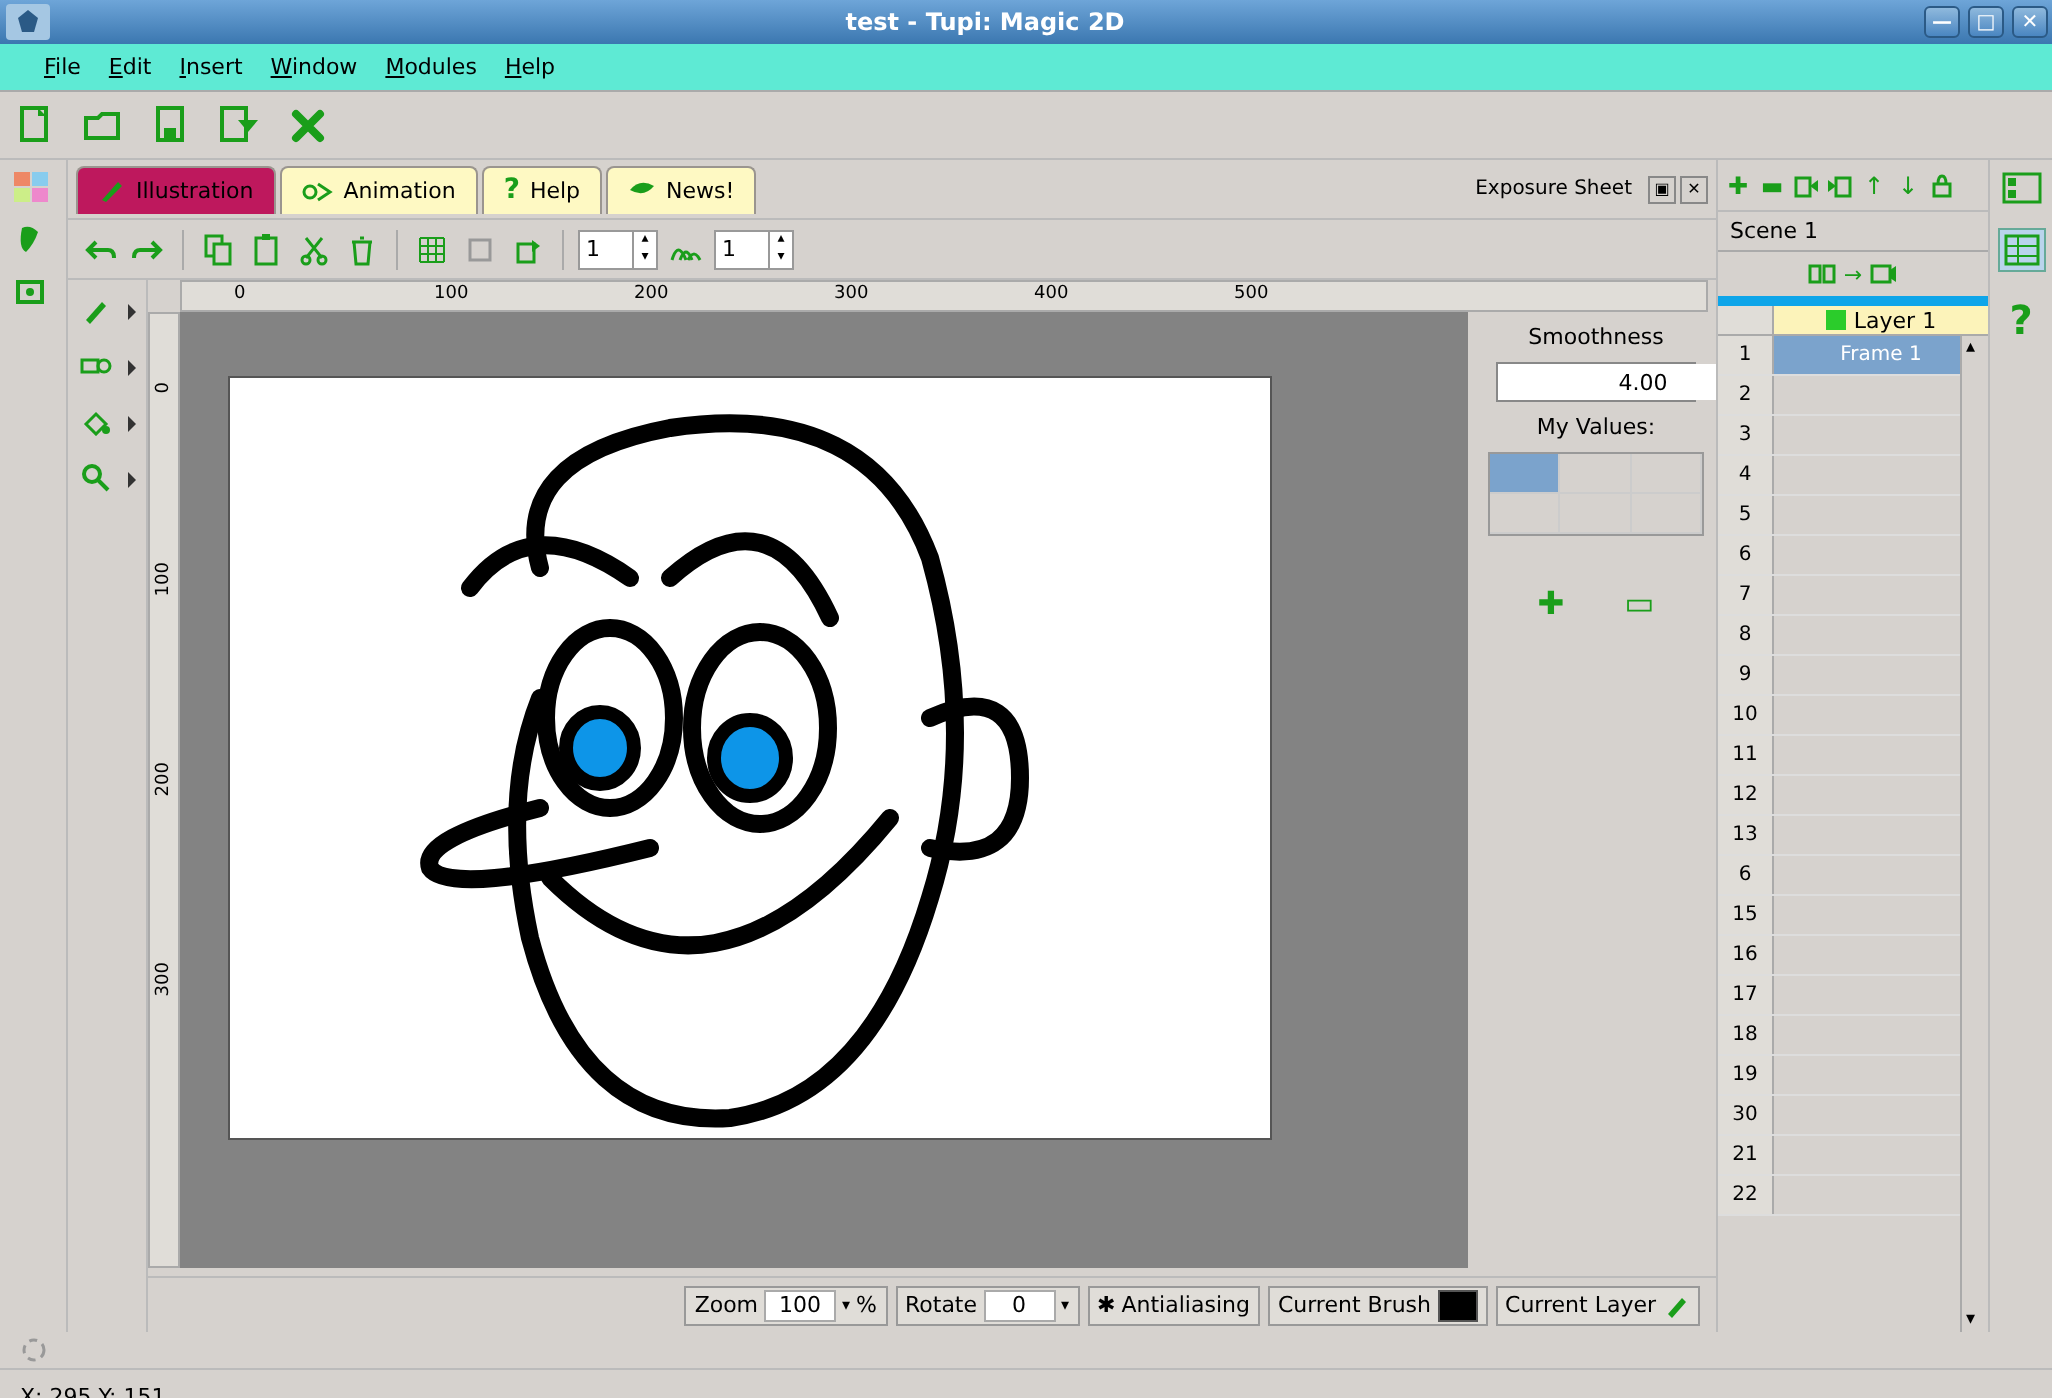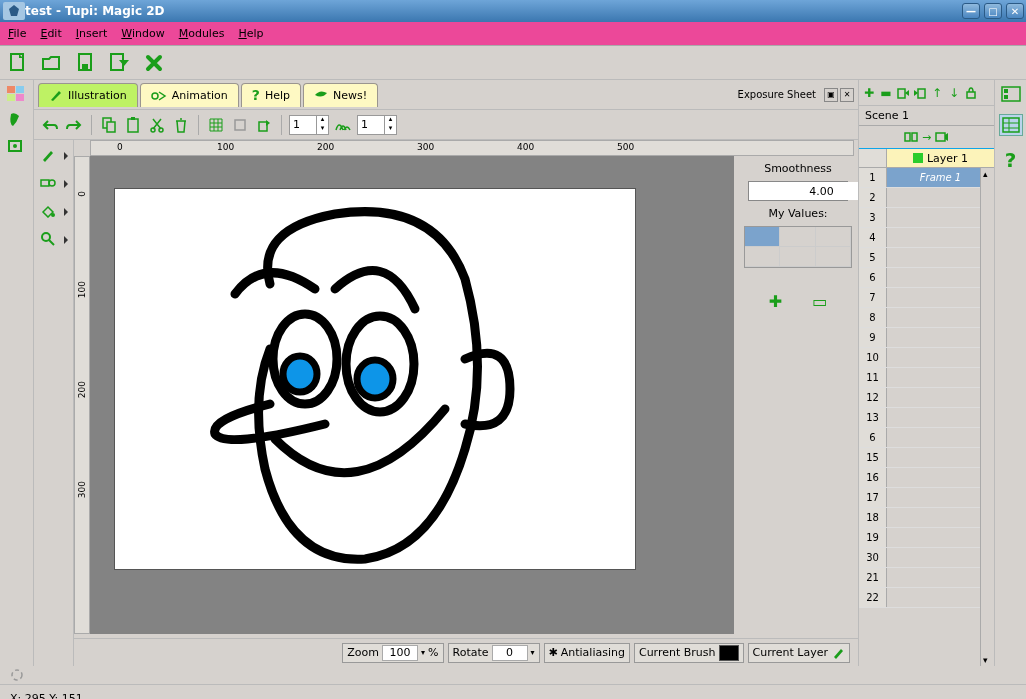--- a/index.html
+++ b/index.html
@@ -1,36 +1,36 @@
 <!DOCTYPE html>
 <html><head>
 <meta charset="utf-8">
 <style>
 * { box-sizing: border-box; margin: 0; padding: 0; font-family: "DejaVu Sans", sans-serif; }
 body { background: #d6d2ce; font-size: 11px; overflow: hidden; width: 1026px; height: 699px; }
 .titlebar { background: linear-gradient(#6ea5d8,#3b77b0); height: 22px; display: flex; align-items: center; color: #fff; font-size: 12px; font-weight: bold; }
 .titlebar .icon-box { width: 22px; height: 18px; margin-left: 3px; background: #a5c7e3; display: flex; align-items: center; justify-content: center; border-radius: 2px; }
-.titlebar .title { flex: 1; }
+.titlebar .title { flex: 1; text-align: center; }
 .winbtn { width: 18px; height: 16px; margin: 0 2px; background: linear-gradient(#8fb9dd,#4a86c1); border: 1px solid #2b5a86; border-radius: 3px; display: flex; align-items: center; justify-content: center; color: #fff; font-size: 10px; }
 
-.menubar { background: #ec4899; height: 24px; display: flex; align-items: center; padding: 0 8px; gap: 14px; border-bottom: 1px solid #aaa; }
+.menubar { background: #5eead4; height: 24px; display: flex; align-items: center; padding: 0 22px; gap: 14px; border-bottom: 1px solid #aaa; }
 .menubar span { cursor: default; }
 .menubar span u { text-decoration: underline; }
 
 .toolbar1 { background: #d6d2ce; height: 34px; display: flex; align-items: center; padding: 0 6px; gap: 10px; border-bottom: 1px solid #bbb; }
 .tb-icon { width: 24px; height: 24px; display: flex; align-items: center; justify-content: center; color: #1a9e1a; }
 
 .main-row { display: flex; height: 586px; }
 .left-col { width: 34px; background: #d6d2ce; border-right: 1px solid #bbb; display: flex; flex-direction: column; align-items: center; padding-top: 6px; gap: 10px; }
 .left-col .sq { width: 20px; height: 16px; }
 
 .center-col { flex: 1; display: flex; flex-direction: column; }
 .tabs-row { height: 30px; display: flex; align-items: center; background: #d6d2ce; border-bottom: 1px solid #bbb; padding-left: 4px; position: relative; }
 .tab { height: 24px; padding: 0 10px; border: 1px solid #9a958f; border-bottom: none; border-radius: 4px 4px 0 0; background: #fef9c3; display: flex; align-items: center; gap: 5px; margin-right: 2px; font-size: 11px; }
-.tab.active { background: #bef264; }
+.tab.active { background: #be185d; }
 .tabs-right { position: absolute; right: 4px; display: flex; align-items: center; gap: 2px; }
 .dock-label { font-size: 10px; padding: 0 6px; }
 .dock-btn { width: 14px; height: 14px; border: 1px solid #888; background: #d6d2ce; font-size: 8px; display: flex; align-items: center; justify-content: center; }
 
 .toolbar2 { height: 30px; background: #d6d2ce; border-bottom: 1px solid #bbb; display: flex; align-items: center; padding: 0 6px; gap: 4px; }
 .toolbar2 .ic { width: 20px; height: 20px; display: flex; align-items: center; justify-content: center; color: #1a9e1a; }
 .sep { width: 1px; height: 20px; background: #aaa; margin: 0 3px; }
 .spin { width: 40px; height: 20px; border: 1px solid #999; background: #fff; display: flex; align-items: center; }
 .spin input { width: 26px; border: none; font-size: 11px; padding-left: 3px; outline: none; }
 .spin .arrows { width: 12px; display: flex; flex-direction: column; }
@@ -67,27 +67,27 @@
 .bottom-bar input { width: 36px; border: none; background: #fff; border: 1px solid #aaa; height: 16px; font-size: 11px; text-align: center; }
 .black-sw { width: 20px; height: 16px; background: #000; border: 1px solid #555; }
 
 .right-col { width: 168px; background: #d6d2ce; display: flex; }
 .right-main { width: 136px; border-left: 1px solid #bbb; display: flex; flex-direction: column; }
 .right-side { width: 32px; border-left: 1px solid #bbb; display: flex; flex-direction: column; align-items: center; padding-top: 6px; gap: 12px; }
 .exp-toolbar { height: 26px; display: flex; align-items: center; gap: 3px; padding: 0 3px; border-bottom: 1px solid #bbb; }
 .exp-toolbar .ic { width: 14px; height: 14px; color: #1a9e1a; display: flex; align-items: center; justify-content: center; font-size: 12px; }
 .scene-hdr { height: 20px; background: #d6d2ce; border-bottom: 1px solid #aaa; font-size: 11px; padding-left: 6px; display: flex; align-items: center; }
 .scene-icons { height: 22px; display: flex; justify-content: center; align-items: center; gap: 4px; color: #1a9e1a; font-size: 11px; }
-.layer-hdr { display: flex; height: 20px; border-top: 1px solid #0ea5e9; border-bottom: 1px solid #aaa; }
+.layer-hdr { display: flex; height: 20px; border-top: 5px solid #0ea5e9; border-bottom: 1px solid #aaa; }
 .layer-hdr .c1 { width: 28px; border-right: 1px solid #aaa; background: #e0ddd8; }
 .layer-hdr .c2 { flex: 1; background: #fcf3ba; display: flex; align-items: center; justify-content: center; gap: 4px; font-size: 11px; }
 .frame-list { flex: 1; overflow: hidden; position: relative; }
 .frame-row { display: flex; height: 20px; border-bottom: 1px solid #ddd; }
 .frame-row .num { width: 28px; border-right: 1px solid #aaa; background: #e0ddd8; text-align: center; font-size: 10px; line-height: 20px; }
-.frame-row .cell { flex: 1; font-size: 10px; display: flex; align-items: center; justify-content: center; font-style: italic; }
+.frame-row .cell { flex: 1; font-size: 10px; display: flex; align-items: center; justify-content: center; }
 .frame-row .cell.sel { background: #7ba3cc; color: #fff; }
 .scroll-v { position: absolute; right: 0; top: 0; bottom: 0; width: 14px; background: #d6d2ce; border-left: 1px solid #aaa; }
 .scroll-v::before { content: "▴"; position: absolute; top: 1px; left: 2px; font-size: 9px; }
 .scroll-v::after { content: "▾"; position: absolute; bottom: 1px; left: 2px; font-size: 9px; }
 
 .statusbar { height: 28px; background: #d6d2ce; display: flex; align-items: center; padding: 0 10px; font-size: 11px; border-top: 1px solid #bbb; }
 .foot-icon { height: 18px; display: flex; align-items: center; padding: 0 10px; color: #888; }
 
 svg { display: block; }
 </style>

